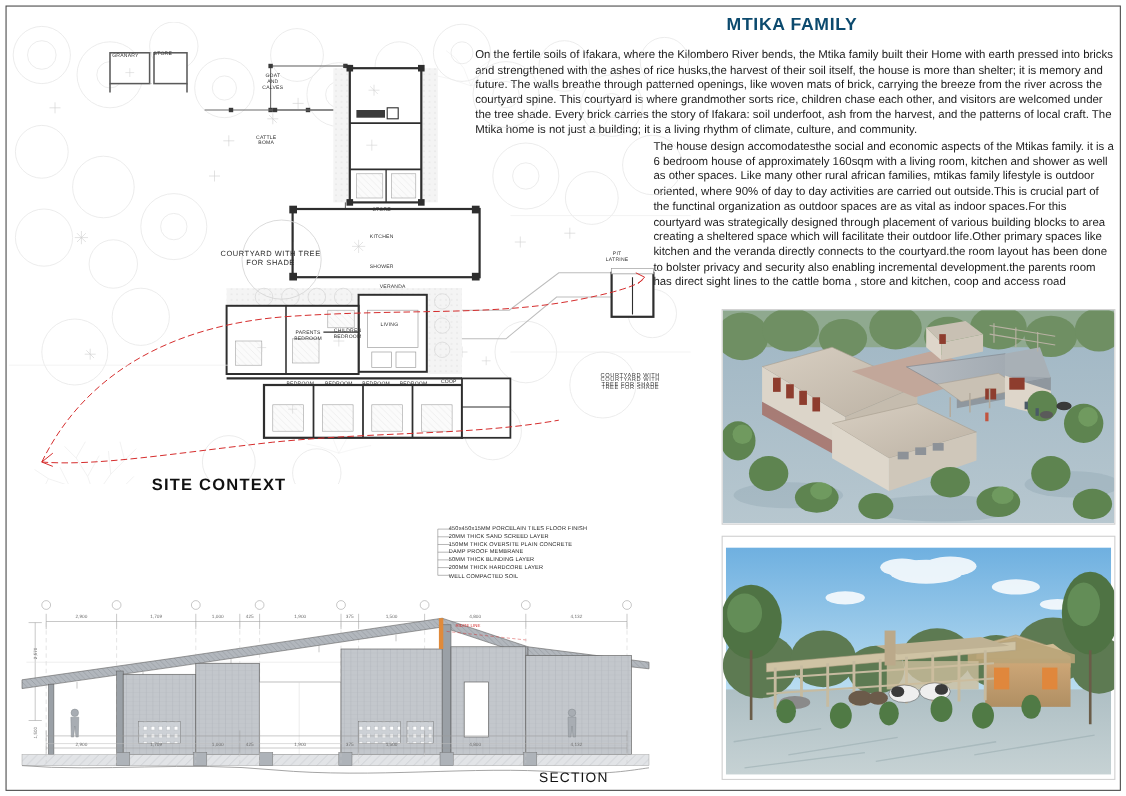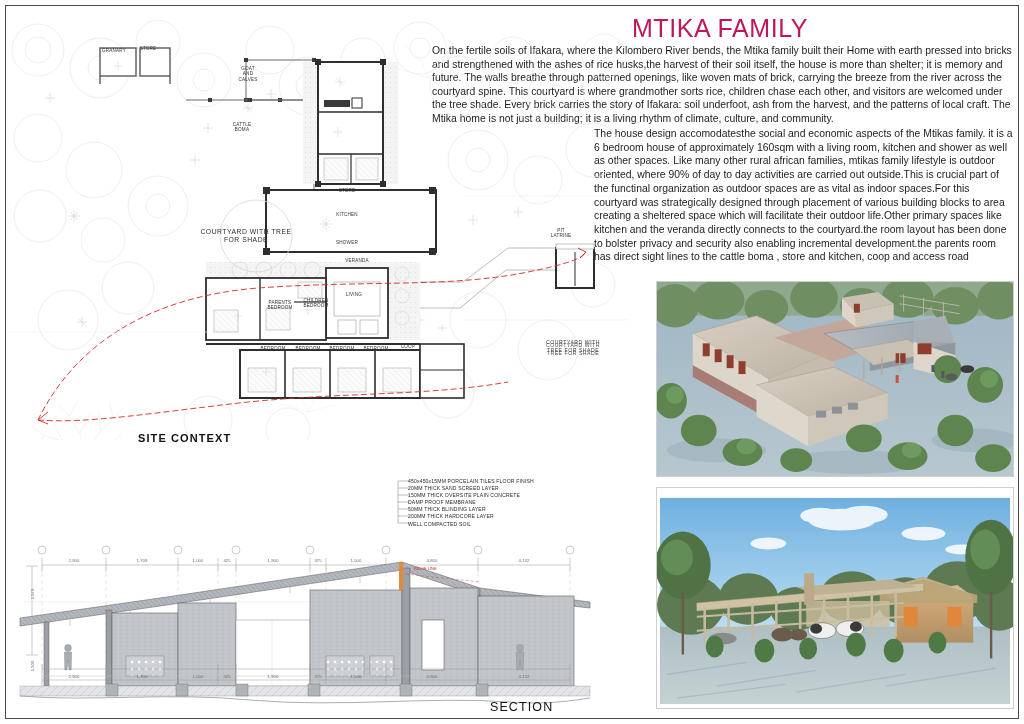--- a/index.html
+++ b/index.html
@@ -26,24 +26,24 @@
     box-sizing: border-box;
     pointer-events: none;
   }
 
   
   .title {
     position: absolute;
     left: 430px; top: 14px;
     width: 580px;
     text-align: center;
-    font-size: 25px;
-    font-weight: normal;
+    font-size: 16px;
+    font-weight: bold;
     letter-spacing: 0.6px;
-    color: #be185d;
+    color: #0c4a6e;
   }
   .narrative {
     position: absolute;
     left: 432px; top: 44px;
     width: 583px;
     font-size: 10.4px;
     line-height: 13.6px;
     color: #1c1c1c;
     text-align: left;
   }
@@ -61,21 +61,21 @@
   .siteplan {
     position: absolute;
     left: 8px; top: 20px;
     width: 620px; height: 420px;
   }
   .siteplan svg { display:block; }
 
   .plan-caption {
     position: absolute;
     left: 138px; top: 432px;
-    font-size: 11px;
+    font-size: 15px;
     font-weight: bold;
     letter-spacing: 1.1px;
     color: #111;
     text-align: center;
   }
   .section-caption {
     position: absolute;
     left: 490px; top: 700px;
     font-size: 12.5px;
     font-weight: normal;

